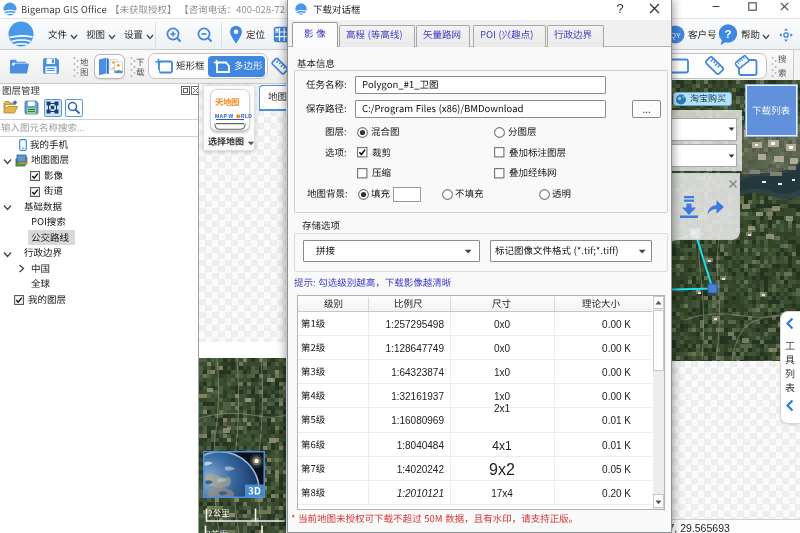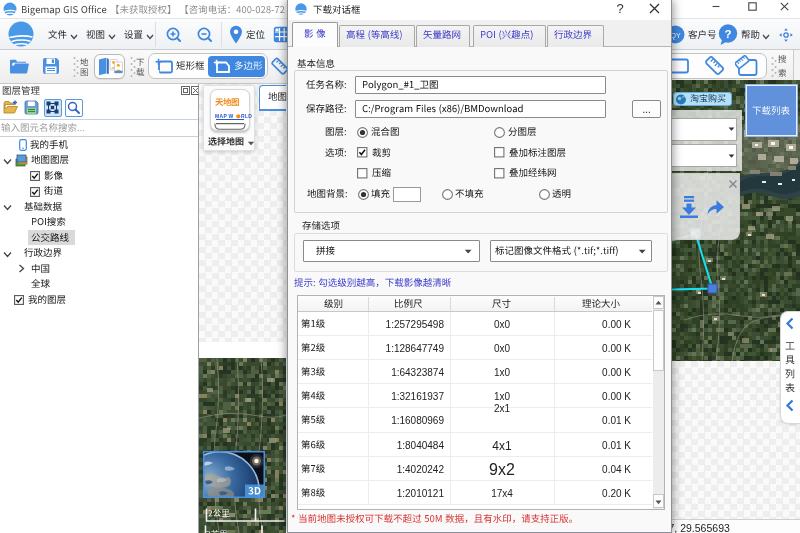--- a/index.html
+++ b/index.html
@@ -788,26 +788,26 @@
         </svg>
 <div style="position:absolute;top:439.5px;font-size:10px;line-height:12px;color:#222;white-space:pre;right:227.0px;text-align:right;">1:8040484</div>
 <div style="position:absolute;top:439.5px;font-size:12px;line-height:12px;color:#222;white-space:pre;left:214.5px;transform:translateX(-50%);">4x1</div>
 <div style="position:absolute;top:439.5px;font-size:10px;line-height:12px;color:#222;white-space:pre;right:40.0px;text-align:right;">0.01 K</div>
 <div style="position:absolute;left:10.5px;top:479.9px;width:354px;height:1px;background:#ececec;"></div>
 <svg style="position:absolute;left:13.5px;top:460.7px" width="26" height="16" viewBox="0 0 26 16">
           <path fill="#222" d="M1.6 7.3C1.5 7.9 1.4 8.8 1.2 9.4H3.8C3 10.2 1.8 10.9 0.7 11.3C0.8 11.4 1 11.7 1.1 11.8C2.3 11.4 3.5 10.6 4.3 9.6V11.8H5V9.4H7.8C7.7 10.2 7.6 10.6 7.5 10.7C7.4 10.8 7.3 10.8 7.1 10.8C7 10.8 6.5 10.8 6 10.8C6.1 10.9 6.2 11.2 6.2 11.4C6.7 11.4 7.2 11.4 7.4 11.4C7.7 11.4 7.9 11.4 8 11.2C8.3 11 8.4 10.4 8.5 9C8.6 8.9 8.6 8.8 8.6 8.8H5V7.9H8.2V5.8H1.2V6.4H4.3V7.3ZM2.2 7.9H4.3V8.8H2.1ZM5 6.4H7.6V7.3H5ZM2 3C1.7 4 1.1 4.8 0.4 5.4C0.6 5.5 0.9 5.6 1 5.7C1.4 5.4 1.7 5 2.1 4.5H2.6C2.8 4.8 3 5.3 3 5.6L3.7 5.4C3.6 5.1 3.5 4.8 3.3 4.5H4.8V3.9H2.4C2.5 3.7 2.6 3.4 2.7 3.2ZM5.7 3C5.4 3.9 5 4.8 4.4 5.3C4.6 5.4 4.9 5.6 5 5.7C5.3 5.4 5.6 4.9 5.9 4.5H6.5C6.8 4.8 7.1 5.3 7.2 5.6L7.9 5.4C7.8 5.1 7.5 4.8 7.3 4.5H9V3.9H6.1C6.2 3.7 6.3 3.4 6.4 3.2Z M11.4 11.1H12.3C12.4 8.3 12.7 6.7 14.3 4.6V4.1H10V4.9H13.3C12 6.8 11.5 8.4 11.4 11.1Z M15.2 10.5 15.3 11.2C16.2 10.9 17.4 10.4 18.6 10L18.4 9.4C17.2 9.8 16 10.3 15.2 10.5ZM18.6 3.7V4.4H19.6C19.5 7.4 19.2 9.9 17.9 11.4C18.1 11.5 18.4 11.7 18.5 11.9C19.3 10.8 19.8 9.4 20 7.7C20.4 8.5 20.8 9.2 21.2 9.8C20.7 10.5 20 11 19.2 11.3C19.4 11.4 19.6 11.7 19.7 11.9C20.4 11.5 21.1 11 21.7 10.4C22.2 11 22.8 11.5 23.5 11.8C23.6 11.6 23.8 11.4 23.9 11.2C23.3 10.9 22.6 10.4 22.1 9.8C22.8 9 23.3 7.8 23.6 6.5L23.1 6.3L23 6.3H22C22.3 5.5 22.5 4.5 22.8 3.7ZM20.3 4.4H21.9C21.6 5.3 21.3 6.3 21.1 6.9H22.7C22.5 7.9 22.1 8.6 21.7 9.3C21 8.4 20.5 7.4 20.2 6.3C20.3 5.7 20.3 5.1 20.3 4.4ZM15.3 7.1C15.4 7 15.7 6.9 16.9 6.8C16.5 7.4 16 7.9 15.9 8.1C15.6 8.5 15.3 8.7 15.1 8.7C15.2 8.9 15.3 9.3 15.4 9.4C15.6 9.2 15.9 9.1 18.4 8.4C18.4 8.2 18.4 7.9 18.4 7.8L16.5 8.3C17.2 7.4 17.9 6.4 18.5 5.4L17.9 5.1C17.7 5.4 17.5 5.8 17.3 6.1L16 6.3C16.6 5.4 17.2 4.4 17.6 3.4L17 3.1C16.6 4.2 15.8 5.5 15.6 5.8C15.4 6.1 15.2 6.3 15.1 6.4C15.2 6.6 15.3 6.9 15.3 7.1Z"></path>
         </svg>
 <div style="position:absolute;top:463.7px;font-size:10px;line-height:12px;color:#222;white-space:pre;right:227.0px;text-align:right;">1:4020242</div>
 <div style="position:absolute;top:463.7px;font-size:16px;line-height:12px;color:#222;white-space:pre;left:214.5px;transform:translateX(-50%);">9x2</div>
-<div style="position:absolute;top:463.7px;font-size:10px;line-height:12px;color:#222;white-space:pre;right:40.0px;text-align:right;">0.04 K</div>
+<div style="position:absolute;top:463.7px;font-size:10px;line-height:12px;color:#222;white-space:pre;right:40.0px;text-align:right;">0.05 K</div>
 <div style="position:absolute;left:10.5px;top:504.09999999999997px;width:354px;height:1px;background:#ececec;"></div>
 <svg style="position:absolute;left:13.5px;top:484.9px" width="26" height="16" viewBox="0 0 26 16">
           <path fill="#222" d="M1.6 7.3C1.5 7.9 1.4 8.8 1.2 9.4H3.8C3 10.2 1.8 10.9 0.7 11.3C0.8 11.4 1 11.7 1.1 11.8C2.3 11.4 3.5 10.6 4.3 9.6V11.8H5V9.4H7.8C7.7 10.2 7.6 10.6 7.5 10.7C7.4 10.8 7.3 10.8 7.1 10.8C7 10.8 6.5 10.8 6 10.8C6.1 10.9 6.2 11.2 6.2 11.4C6.7 11.4 7.2 11.4 7.4 11.4C7.7 11.4 7.9 11.4 8 11.2C8.3 11 8.4 10.4 8.5 9C8.6 8.9 8.6 8.8 8.6 8.8H5V7.9H8.2V5.8H1.2V6.4H4.3V7.3ZM2.2 7.9H4.3V8.8H2.1ZM5 6.4H7.6V7.3H5ZM2 3C1.7 4 1.1 4.8 0.4 5.4C0.6 5.5 0.9 5.6 1 5.7C1.4 5.4 1.7 5 2.1 4.5H2.6C2.8 4.8 3 5.3 3 5.6L3.7 5.4C3.6 5.1 3.5 4.8 3.3 4.5H4.8V3.9H2.4C2.5 3.7 2.6 3.4 2.7 3.2ZM5.7 3C5.4 3.9 5 4.8 4.4 5.3C4.6 5.4 4.9 5.6 5 5.7C5.3 5.4 5.6 4.9 5.9 4.5H6.5C6.8 4.8 7.1 5.3 7.2 5.6L7.9 5.4C7.8 5.1 7.5 4.8 7.3 4.5H9V3.9H6.1C6.2 3.7 6.3 3.4 6.4 3.2Z M12.2 11.2C13.5 11.2 14.3 10.4 14.3 9.4C14.3 8.4 13.8 7.9 13.2 7.6V7.5C13.6 7.2 14.1 6.6 14.1 5.8C14.1 4.8 13.4 4 12.2 4C11.1 4 10.3 4.7 10.3 5.8C10.3 6.5 10.7 7 11.2 7.4V7.4C10.6 7.8 9.9 8.4 9.9 9.3C9.9 10.4 10.9 11.2 12.2 11.2ZM12.6 7.3C11.8 7 11.1 6.6 11.1 5.8C11.1 5.1 11.5 4.7 12.2 4.7C12.9 4.7 13.3 5.2 13.3 5.9C13.3 6.4 13.1 6.9 12.6 7.3ZM12.2 10.6C11.3 10.6 10.7 10 10.7 9.3C10.7 8.6 11.1 8.1 11.7 7.7C12.7 8.1 13.5 8.4 13.5 9.4C13.5 10.1 13 10.6 12.2 10.6Z M15.2 10.5 15.3 11.2C16.2 10.9 17.4 10.4 18.6 10L18.4 9.4C17.2 9.8 16 10.3 15.2 10.5ZM18.6 3.7V4.4H19.6C19.5 7.4 19.2 9.9 17.9 11.4C18.1 11.5 18.4 11.7 18.5 11.9C19.3 10.8 19.8 9.4 20 7.7C20.4 8.5 20.8 9.2 21.2 9.8C20.7 10.5 20 11 19.2 11.3C19.4 11.4 19.6 11.7 19.7 11.9C20.4 11.5 21.1 11 21.7 10.4C22.2 11 22.8 11.5 23.5 11.8C23.6 11.6 23.8 11.4 23.9 11.2C23.3 10.9 22.6 10.4 22.1 9.8C22.8 9 23.3 7.8 23.6 6.5L23.1 6.3L23 6.3H22C22.3 5.5 22.5 4.5 22.8 3.7ZM20.3 4.4H21.9C21.6 5.3 21.3 6.3 21.1 6.9H22.7C22.5 7.9 22.1 8.6 21.7 9.3C21 8.4 20.5 7.4 20.2 6.3C20.3 5.7 20.3 5.1 20.3 4.4ZM15.3 7.1C15.4 7 15.7 6.9 16.9 6.8C16.5 7.4 16 7.9 15.9 8.1C15.6 8.5 15.3 8.7 15.1 8.7C15.2 8.9 15.3 9.3 15.4 9.4C15.6 9.2 15.9 9.1 18.4 8.4C18.4 8.2 18.4 7.9 18.4 7.8L16.5 8.3C17.2 7.4 17.9 6.4 18.5 5.4L17.9 5.1C17.7 5.4 17.5 5.8 17.3 6.1L16 6.3C16.6 5.4 17.2 4.4 17.6 3.4L17 3.1C16.6 4.2 15.8 5.5 15.6 5.8C15.4 6.1 15.2 6.3 15.1 6.4C15.2 6.6 15.3 6.9 15.3 7.1Z"></path>
         </svg>
-<div style="position:absolute;top:487.9px;font-size:10px;line-height:12px;color:#222;white-space:pre;right:227.0px;text-align:right;">1:2010121</div>
+<div style="position:absolute;top:487.9px;font-size:10px;line-height:12px;color:#222;white-space:pre;right:227.0px;text-align:right;font-style:italic;">1:2010121</div>
 <div style="position:absolute;top:487.9px;font-size:10px;line-height:12px;color:#222;white-space:pre;left:214.5px;transform:translateX(-50%);">17x4</div>
 <div style="position:absolute;top:487.9px;font-size:10px;line-height:12px;color:#222;white-space:pre;right:40.0px;text-align:left;">0.20 K</div>
 <div style="position:absolute;left:80.5px;top:311.5px;width:1px;height:193px;background:#ececec;"></div>
 <div style="position:absolute;left:162.5px;top:311.5px;width:1px;height:193px;background:#ececec;"></div>
 <div style="position:absolute;left:266.5px;top:311.5px;width:1px;height:193px;background:#ececec;"></div>
 <div style="position:absolute;left:365.5px;top:295.5px;width:10.5px;height:213.5px;background:#ececec;"></div>
 <div style="position:absolute;left:365.5px;top:295.5px;width:10.5px;height:13.5px;background:#fdfdfd;border:1px solid #c8c8c8;"></div>
 <svg style="position:absolute;left:367.5px;top:300.0px;" width="7" height="5" viewBox="0 0 7 5">
           <path d="M0.5 4.5 L3.5 0.8 L6.5 4.5Z" fill="#555"></path>
         </svg>

